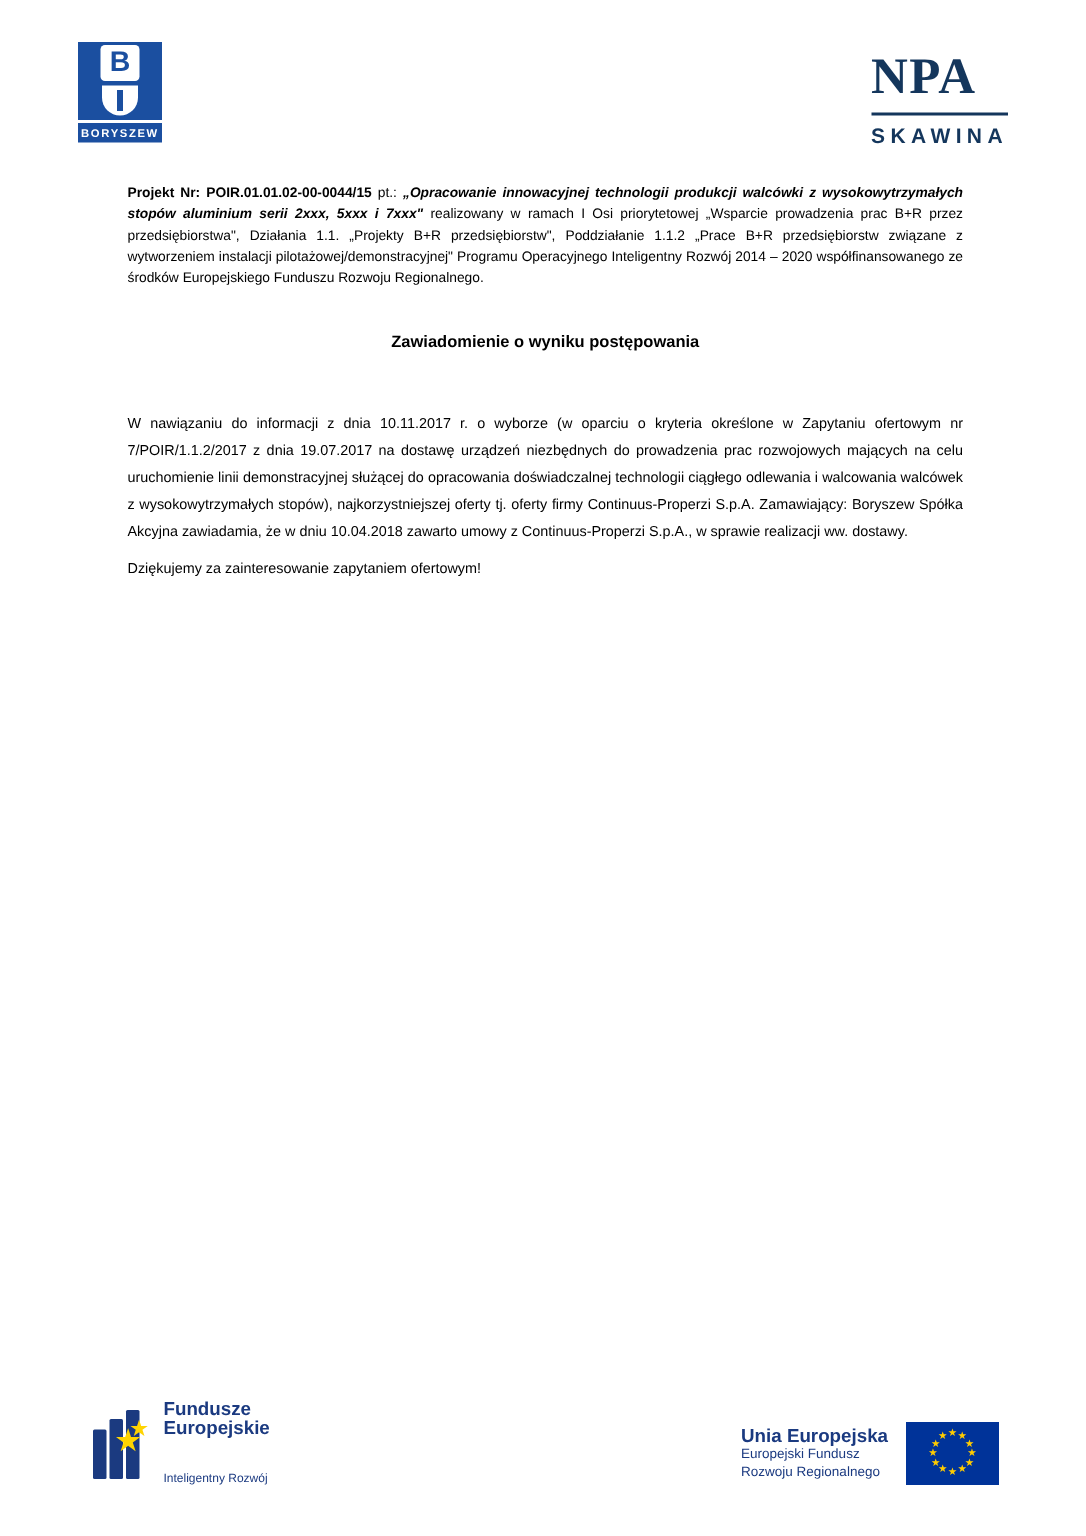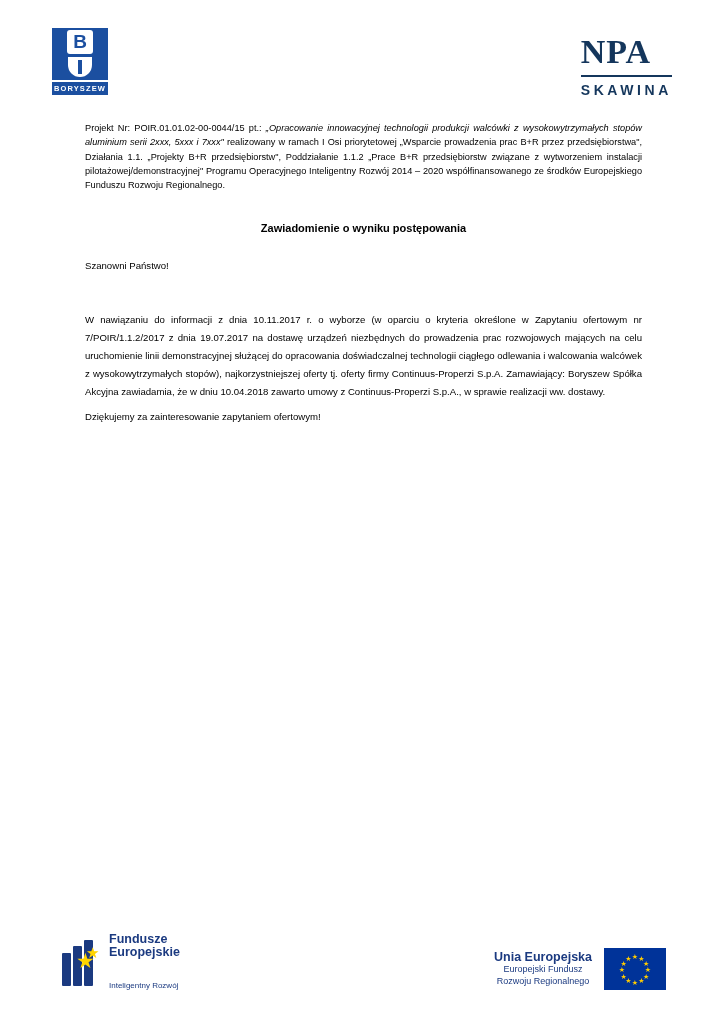--- a/index.html
+++ b/index.html
@@ -117,21 +117,21 @@
     position: absolute;
     left: 85px;
     right: 82px;
     top: 112px;
   }
   .project-block {
     font-size: 9.2px;
     line-height: 14.2px;
     text-align: justify;
   }
-  .project-block b { font-weight: normal; }
+  .project-block b { font-weight: bold; }
   .project-block i { font-style: italic; }
 
   .date-line {
     margin-top: 38px;
     text-align: right;
     font-size: 9.6px;
     font-weight: bold;
   }
   .doc-title {
     margin-top: 30px;
@@ -213,21 +213,21 @@
 
   .eu-logo {
     position: absolute;
     right: 58px;
     bottom: 8px;
     display: flex;
     align-items: center;
     gap: 12px;
   }
   .eu-text {
-    text-align: center;
+    text-align: left;
     color: #1b3a80;
     line-height: 12px;
   }
   .eu-text .t1 {
     font-size: 12.5px;
     font-weight: bold;
   }
   .eu-text .t2, .eu-text .t3 {
     font-size: 9px;
   }
@@ -268,21 +268,20 @@
 
   </div>
 
   <div class="content">
 
     <p class="project-block"><b>Projekt Nr:</b> <b>POIR.01.01.02-00-0044/15</b> <span>pt.:</span> <b><i>„Opracowanie innowacyjnej technologii produkcji walcówki z wysokowytrzymałych stopów aluminium serii 2xxx, 5xxx i 7xxx"</i></b> <span>realizowany w ramach I Osi priorytetowej „Wsparcie prowadzenia prac B+R przez przedsiębiorstwa", Działania 1.1. „Projekty B+R przedsiębiorstw", Poddziałanie 1.1.2 „Prace B+R przedsiębiorstw związane z wytworzeniem instalacji pilotażowej/demonstracyjnej" Programu Operacyjnego Inteligentny Rozwój 2014 – 2020 współfinansowanego ze środków Europejskiego Funduszu Rozwoju Regionalnego.</span></p>
 
 
     <p class="doc-title">Zawiadomienie o wyniku postępowania</p>
 
-    <p class="salutation">Szanowni Państwo!</p>
 
     <p class="main-paragraph">W nawiązaniu do informacji z dnia 10.11.2017 r. o wyborze (w oparciu o kryteria określone w Zapytaniu ofertowym nr 7/POIR/1.1.2/2017 z dnia 19.07.2017 na dostawę urządzeń niezbędnych do prowadzenia prac rozwojowych mających na celu uruchomienie linii demonstracyjnej służącej do opracowania doświadczalnej technologii ciągłego odlewania i walcowania walcówek z wysokowytrzymałych stopów), najkorzystniejszej oferty  tj. oferty firmy Continuus-Properzi S.p.A. Zamawiający: Boryszew Spółka Akcyjna zawiadamia, że w dniu 10.04.2018 zawarto umowy z Continuus-Properzi S.p.A., w sprawie realizacji ww. dostawy.</p>
 
     <p class="closing">Dziękujemy za zainteresowanie zapytaniem ofertowym!</p>
 
   </div>
 
   <div class="footer">
 
     <div class="fe-logo">

